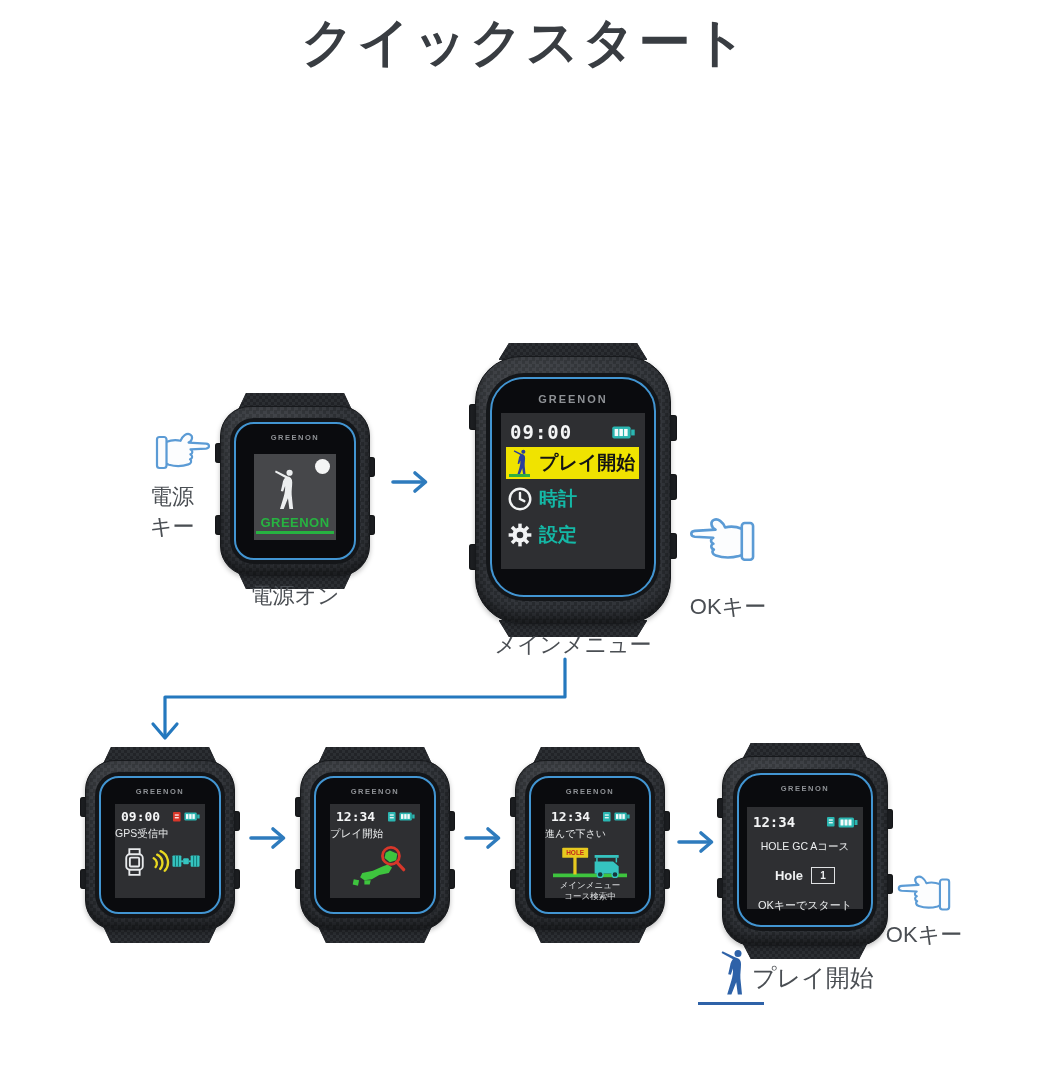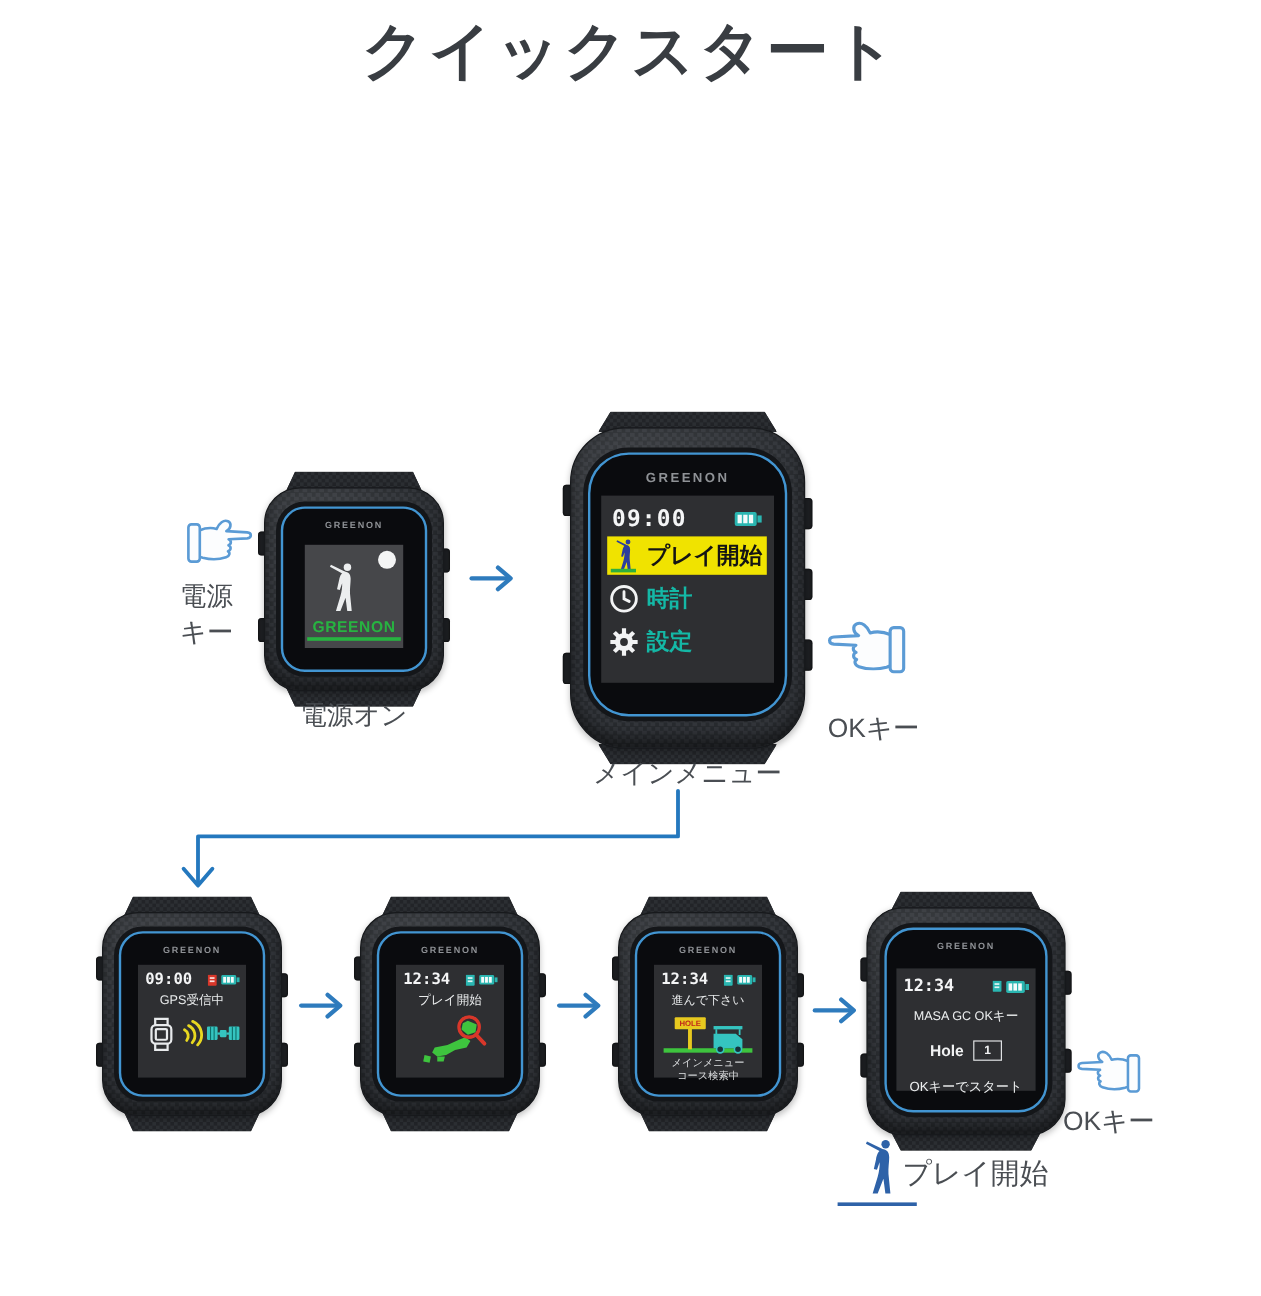--- a/index.html
+++ b/index.html
@@ -76,21 +76,21 @@
   .golfer-wrap svg{width:100%;height:100%;}
   .golfer-wrap::after{content:"";position:absolute;left:0;right:3px;bottom:0;height:3.5px;background:#2fae3f;}
 
   
   .s-status{display:flex;align-items:center;gap:3px;padding:5px 5px 0 6px;}
   .s-time{font:bold 13px "DejaVu Sans Mono",monospace;color:#f4f5f6;margin-right:auto;}
   .mini{width:8px;height:10px;}
   .mini-red{color:#d8372a;} .mini-teal{color:#2ab6b1;}
   .battery{color:#2ab6b1;}
   .battery-s{width:16px;height:9px;}
-  .s-text{text-align:center;font-size:10.5px;color:#e9ebec;margin-top:3px;white-space:nowrap;}
+  .s-text{text-align:left;font-size:10.5px;color:#e9ebec;margin-top:3px;white-space:nowrap;}
   .gps-graphic{display:flex;align-items:center;justify-content:center;gap:2px;margin-top:5px;}
   .map-svg{display:block;margin:3px auto 0;}
   .signcart-svg{display:block;margin:2px auto 0;}
   .s-msg{text-align:center;font-size:8.5px;line-height:10.5px;color:#dfe1e3;white-space:nowrap;}
 
   
   .st-course{text-align:center;font-size:10.5px;margin-top:10px;color:#eef0f1;white-space:nowrap;}
   .st-hole{display:flex;justify-content:center;align-items:center;gap:8px;margin-top:13px;
            font-size:13px;font-weight:bold;color:#f0f1f2;}
   .st-holebox{width:22px;height:15px;border:1.5px solid #dfe1e3;display:flex;align-items:center;
@@ -443,21 +443,21 @@
         <div class="screen">
           <div class="s-status" style="padding-top:7px;">
             <span class="s-time" style="font-size:14px;">12:34</span>
             <svg class="mini mini-teal" viewBox="0 0 9 11">
                 <use href="#sym-mini"></use>
               </svg>
             <svg class="battery" style="width:20px;height:11px;" viewBox="0 0 20 11">
                 <use href="#sym-battery"></use>
               </svg>
           </div>
-          <div class="st-course">MASA GC OKキー</div>
+          <div class="st-course">HOLE GC Aコース</div>
           <div class="st-hole">
             <span>Hole</span>
             <span class="st-holebox">
               <span>1</span>
             </span>
           </div>
           <div class="st-instr">OKキーでスタート</div>
         </div>
       </div>
     </div>

